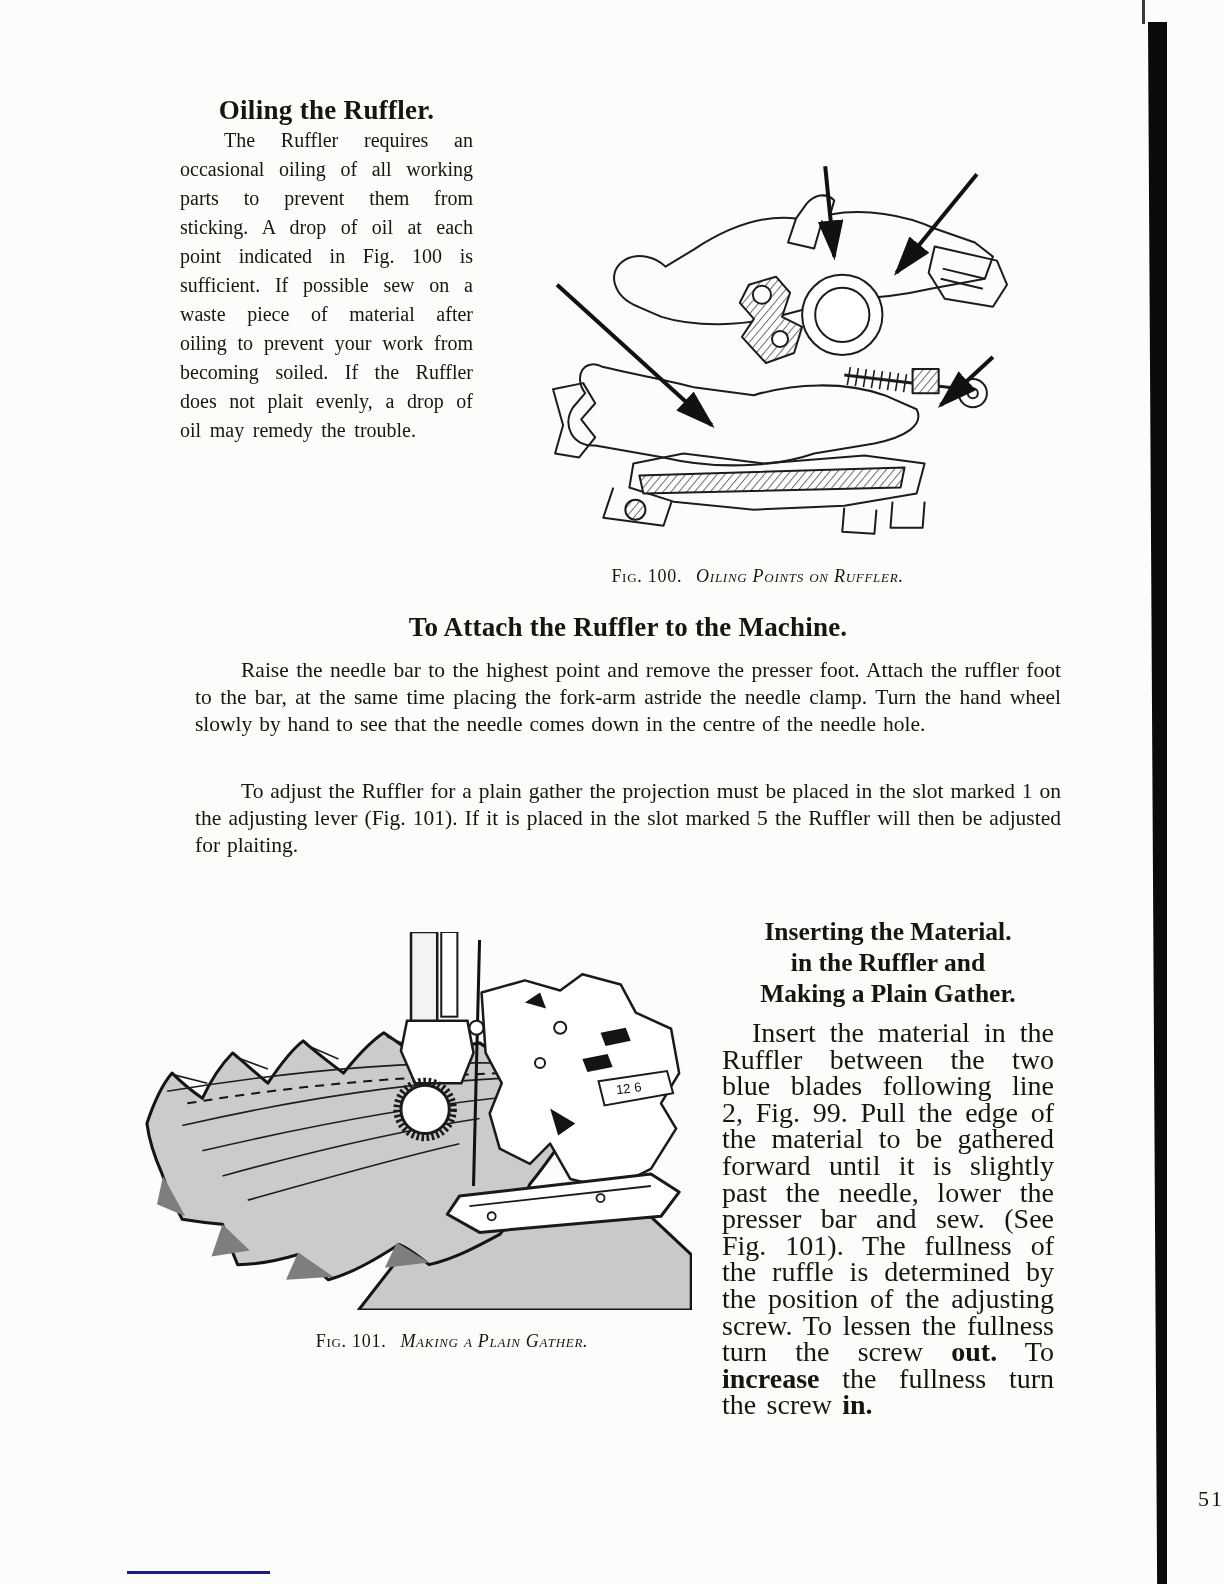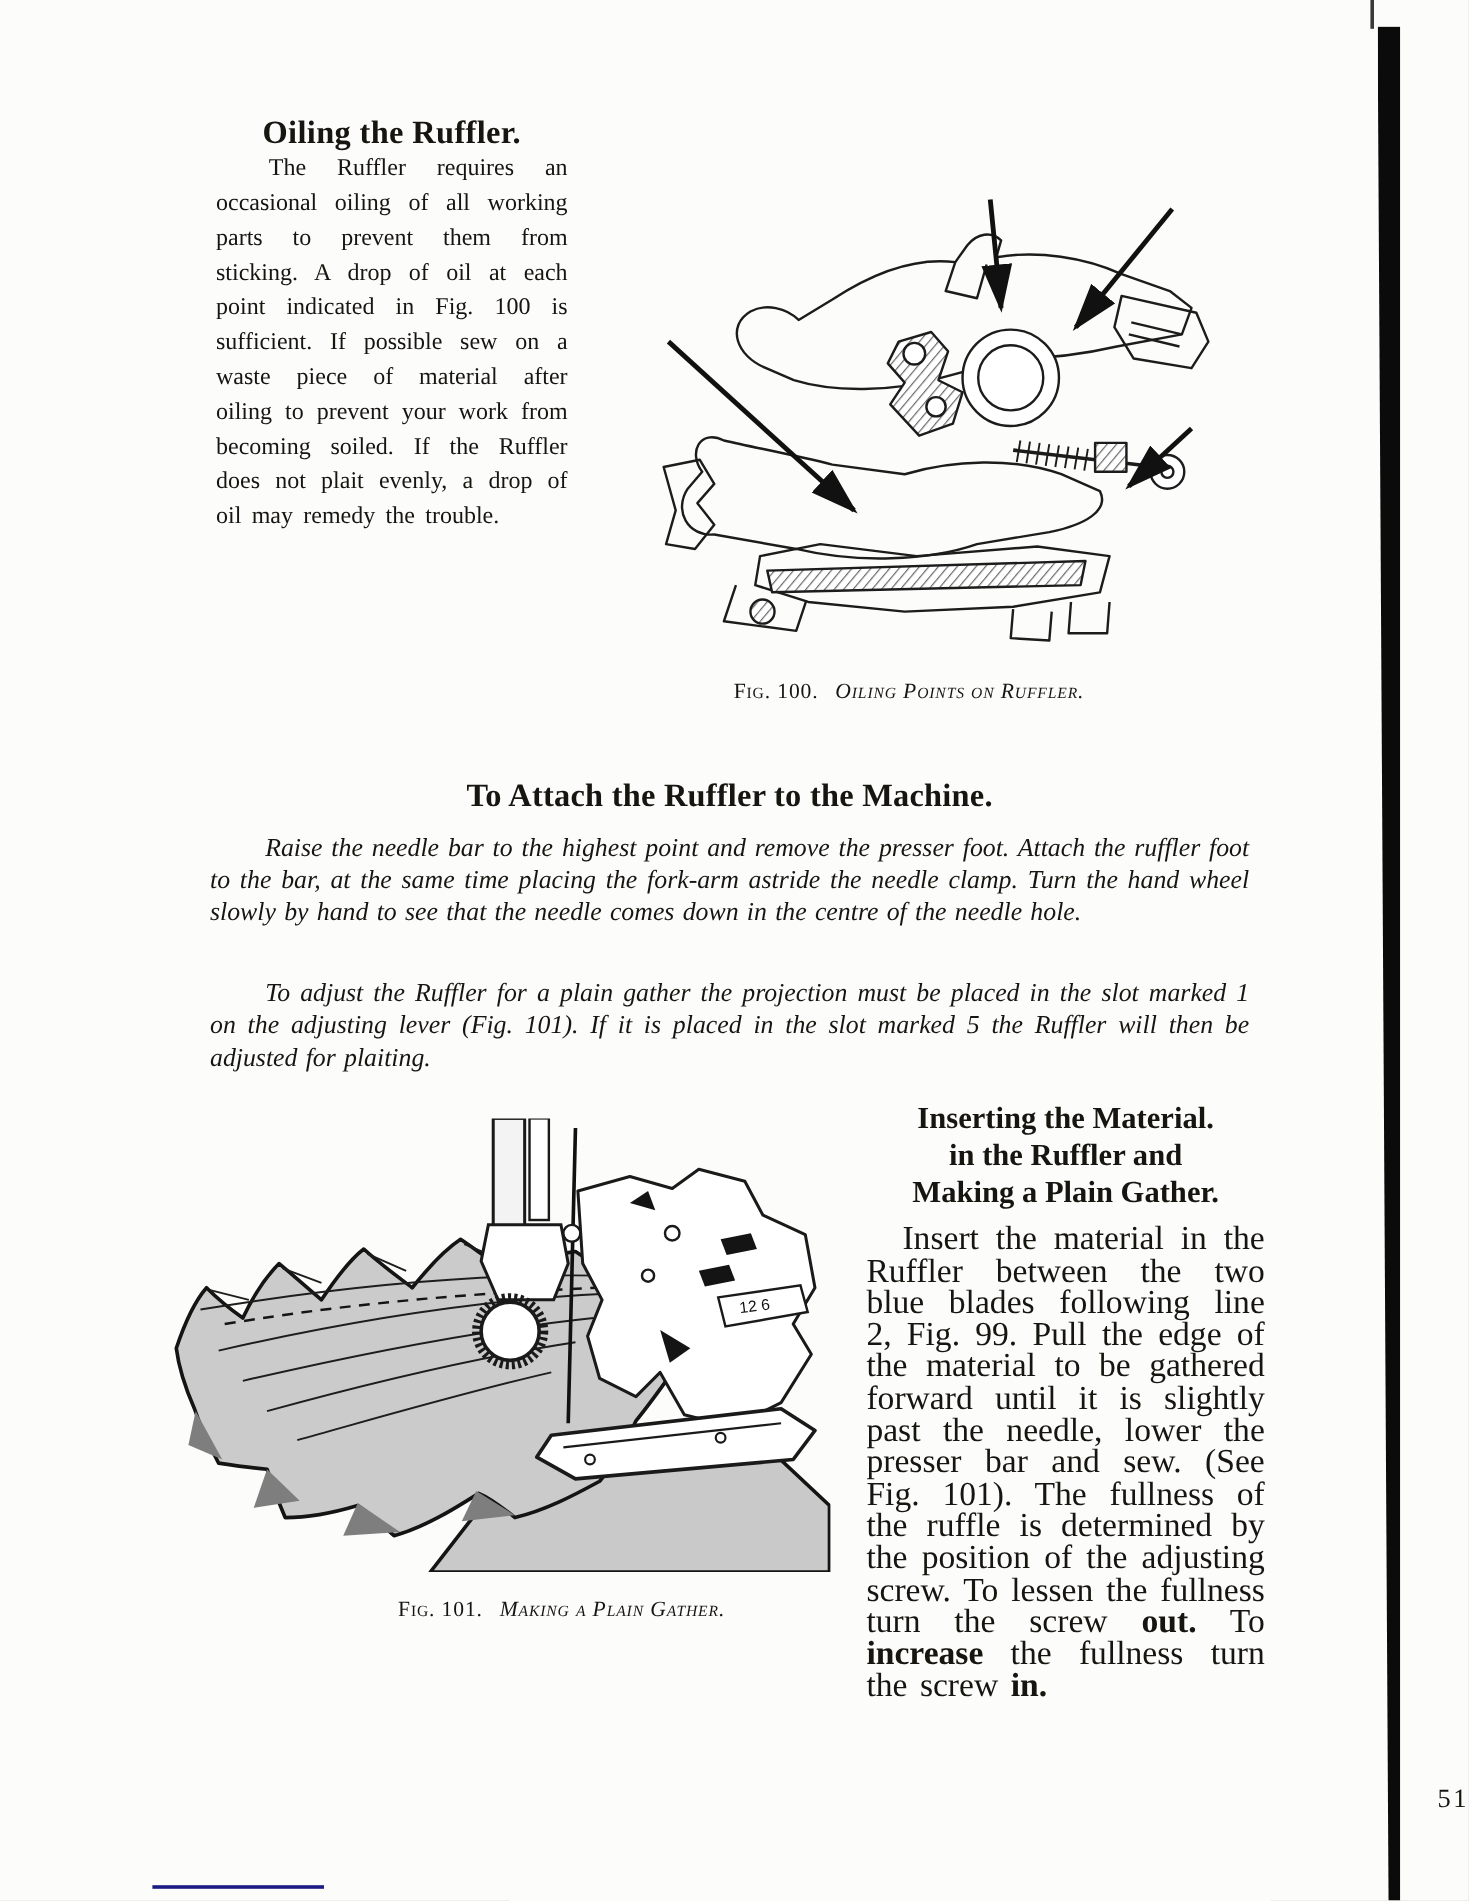--- a/index.html
+++ b/index.html
@@ -18,29 +18,29 @@
   
   .col-left { position: absolute; left: 180px; top: 95px; width: 293px; }
   .col-left h2 { font-size: 27px; text-align: center; letter-spacing: .3px; }
   .col-left p { font-size: 20px; line-height: 29px; text-align: justify; text-indent: 44px; word-spacing: .18em; }
 
   
   .fig100 { position: absolute; left: 543px; top: 156px; width: 467px; height: 392px; }
   .fig101 { position: absolute; left: 126px; top: 932px; width: 566px; height: 378px; }
   .caption { position: absolute; font-size: 18px; text-align: center; font-variant: small-caps; letter-spacing: .04em; white-space: nowrap; }
   .cap100 { left: 530px; top: 566px; width: 455px; }
-  .cap101 { left: 188px; top: 1331px; width: 560px; }
+  .cap101 { left: 172px; top: 1331px; width: 560px; }
   .caption .cap-text { margin-left: 14px; font-style: italic; }
 
   
-  .section { position: absolute; left: 175px; width: 866px; margin-top: 36px; }
+  .section { position: absolute; left: 195px; width: 866px; }
   .sec-attach { top: 612px; }
   .sec-adjust { top: 778px; }
   .section h2 { font-size: 27px; text-align: center; margin-bottom: 14px; letter-spacing: .2px; }
-  .section p { font-size: 21.5px; line-height: 27px; text-align: justify; text-indent: 46px; word-spacing: .07em; font-style: italic; }
+  .section p { font-size: 21.5px; line-height: 27px; text-align: justify; text-indent: 46px; word-spacing: .07em; }
 
   
   .col-right { position: absolute; left: 722px; top: 916px; width: 332px; }
   .col-right h2 { font-size: 25.5px; line-height: 31px; text-align: center; margin-bottom: 11px; }
   .col-right p { font-size: 28px; line-height: 26.6px; text-align: justify; text-indent: 30px; word-spacing: .12em; }
   .b { font-weight: bold; }
 
   .page-number { position: absolute; left: 0; top: 1486px; width: 1224px; text-align: right; font-size: 22px; letter-spacing: 2px; }
 
   

